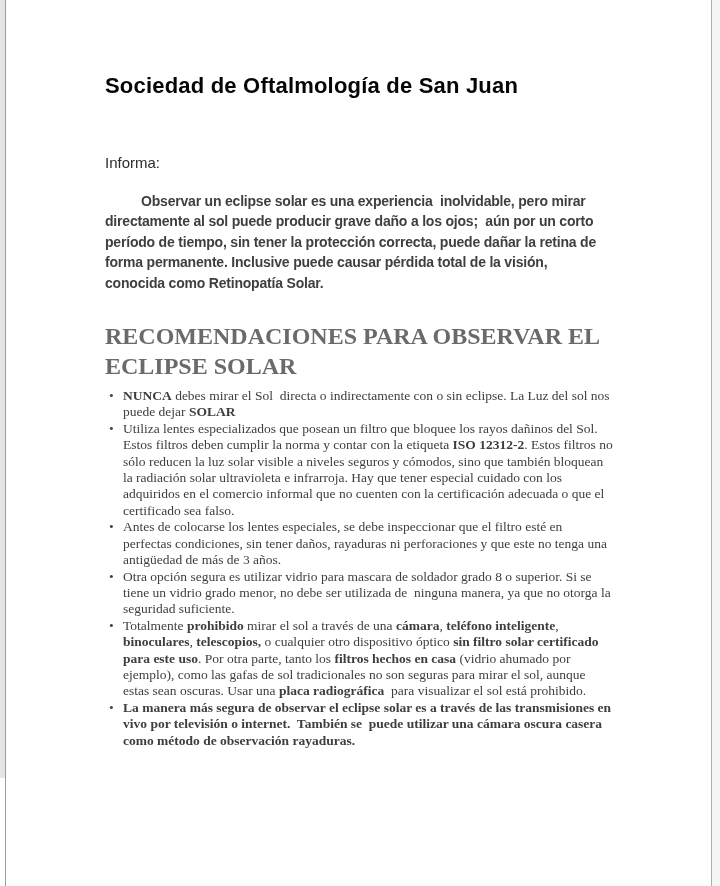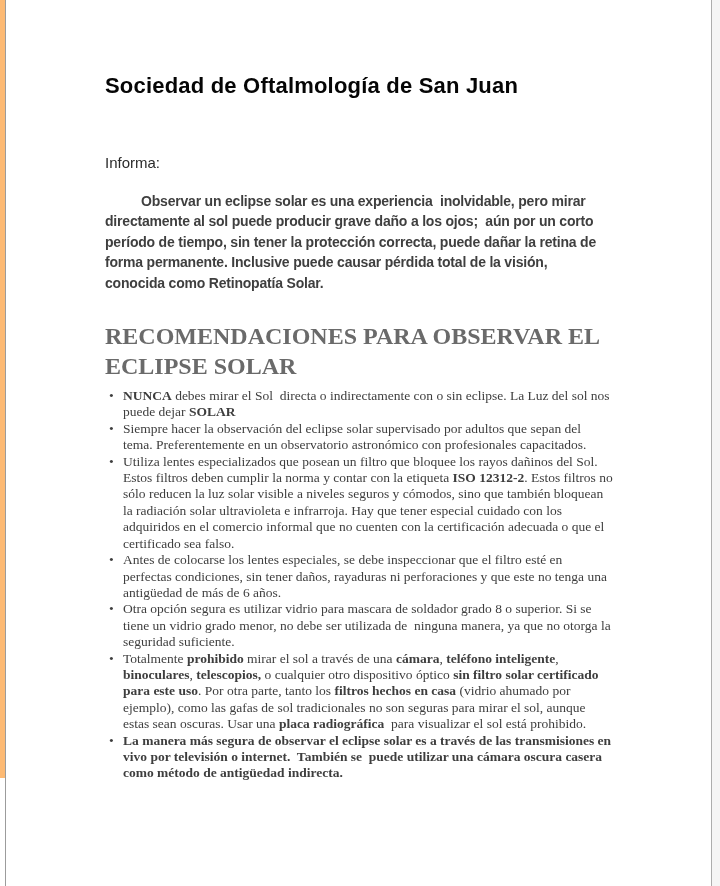--- a/index.html
+++ b/index.html
@@ -7,21 +7,21 @@
     padding: 0;
     width: 720px;
     height: 886px;
     background: #ffffff;
     overflow: hidden;
   }
   .canvas {
     position: relative;
     width: 720px;
     height: 778px;
-    background: #fdba74;
+    background: #e5e5e5;
   }
   .edge-line-left {
     position: absolute;
     left: 5px; top: 0;
     width: 1px; height: 886px;
     background: #9c9c9c;
   }
   .edge-line-right {
     position: absolute;
     left: 711px; top: 0;
@@ -115,25 +115,24 @@
     <h1 class="doc-title">Sociedad de Oftalmología de San Juan</h1>
 
     <p class="informa">Informa:</p>
 
     <p class="intro">Observar un eclipse solar es una experiencia  inolvidable, pero mirar directamente al sol puede producir grave daño a los ojos;  aún por un corto período de tiempo, sin tener la protección correcta, puede dañar la retina de forma permanente. Inclusive puede causar pérdida total de la visión, conocida como Retinopatía Solar.</p>
 
     <h2 class="section-heading">RECOMENDACIONES PARA OBSERVAR EL ECLIPSE SOLAR</h2>
 
     <ul class="rec-list" id="bullet-list">
         <li><b>NUNCA</b><span> debes mirar el Sol  directa o indirectamente con o sin eclipse. La Luz del sol nos puede dejar </span><b>SOLAR</b></li>
-        <li><span>Siempre hacer la observación del eclipse solar supervisado por adultos que sepan del tema. Preferentemente en un observatorio astronómico con profesionales capacitados.</span></li>
         <li><span>Utiliza lentes especializados que posean un filtro que bloquee los rayos dañinos del Sol. Estos filtros deben cumplir la norma y contar con la etiqueta </span><b>ISO 12312-2</b><span>. Estos filtros no sólo reducen la luz solar visible a niveles seguros y cómodos, sino que también bloquean la radiación solar ultravioleta e infrarroja. Hay que tener especial cuidado con los adquiridos en el comercio informal que no cuenten con la certificación adecuada o que el certificado sea falso.</span></li>
-        <li><span>Antes de colocarse los lentes especiales, se debe inspeccionar que el filtro esté en perfectas condiciones, sin tener daños, rayaduras ni perforaciones y que este no tenga una antigüedad de más de 6 años.</span></li>
+        <li><span>Antes de colocarse los lentes especiales, se debe inspeccionar que el filtro esté en perfectas condiciones, sin tener daños, rayaduras ni perforaciones y que este no tenga una antigüedad de más de 3 años.</span></li>
         <li><span>Otra opción segura es utilizar vidrio para mascara de soldador grado 8 o superior. Si se tiene un vidrio grado menor, no debe ser utilizada de  ninguna manera, ya que no otorga la seguridad suficiente.</span></li>
         <li><span>Totalmente </span><b>prohibido</b><span> mirar el sol a través de una </span><b>cámara</b><span>, </span><b>teléfono inteligente</b><span>, </span><b>binoculares</b><span>, </span><b>telescopios,</b><span> o cualquier otro dispositivo óptico </span><b>sin filtro solar certificado para este uso</b><span>. Por otra parte, tanto los </span><b>filtros hechos en casa</b><span> (vidrio ahumado por ejemplo), como las gafas de sol tradicionales no son seguras para mirar el sol, aunque estas sean oscuras. Usar una </span><b>placa radiográfica</b><span>  para visualizar el sol está prohibido.</span></li>
-        <li><b>La manera más segura de observar el eclipse solar es a través de las transmisiones en vivo por televisión o internet.  También se  puede utilizar una cámara oscura casera como método de antigüedad indirecta.</b></li>
+        <li><b>La manera más segura de observar el eclipse solar es a través de las transmisiones en vivo por televisión o internet.  También se  puede utilizar una cámara oscura casera como método de observación rayaduras.</b></li>
       </ul>
   </div>
 
   <div class="edge-line-left"></div>
   <div class="edge-line-right"></div>
   <div class="outer-strip-right"></div>
 </div>
 
 </body></html>

